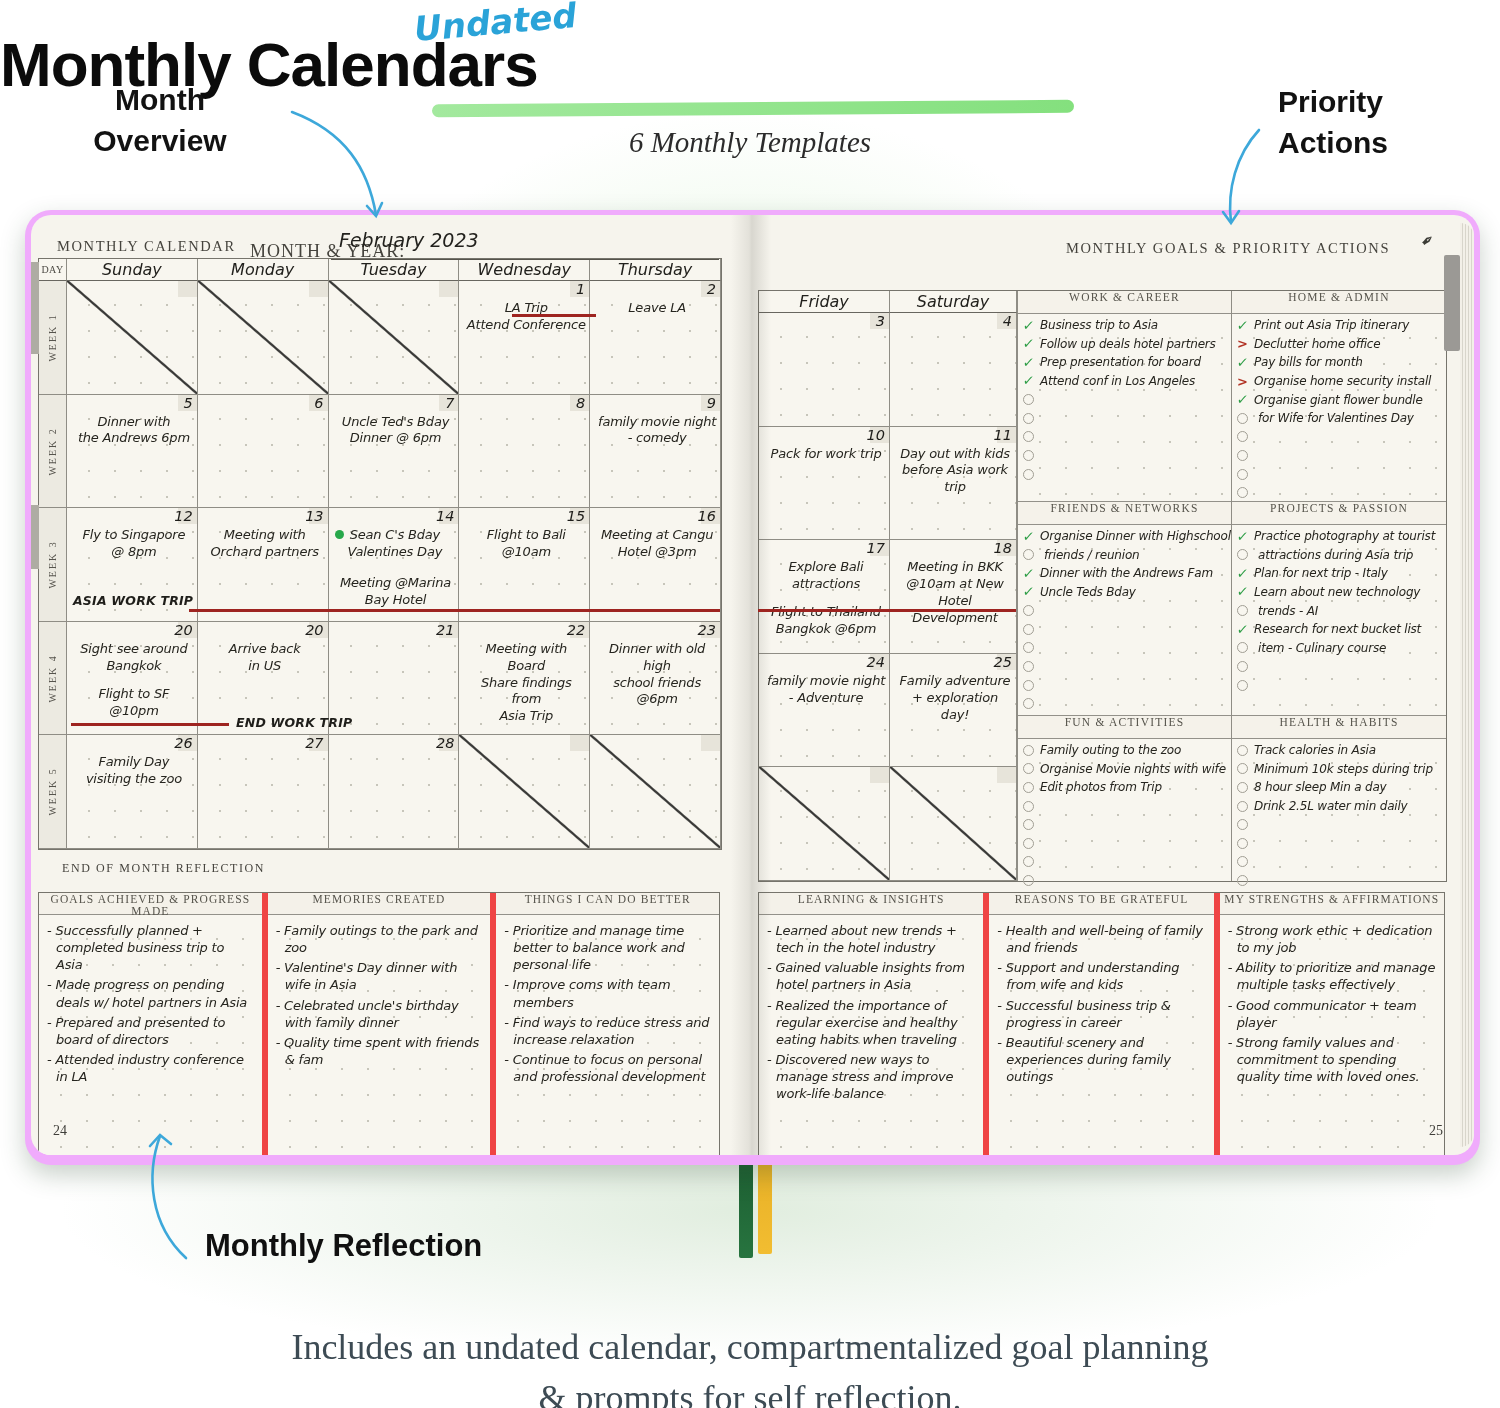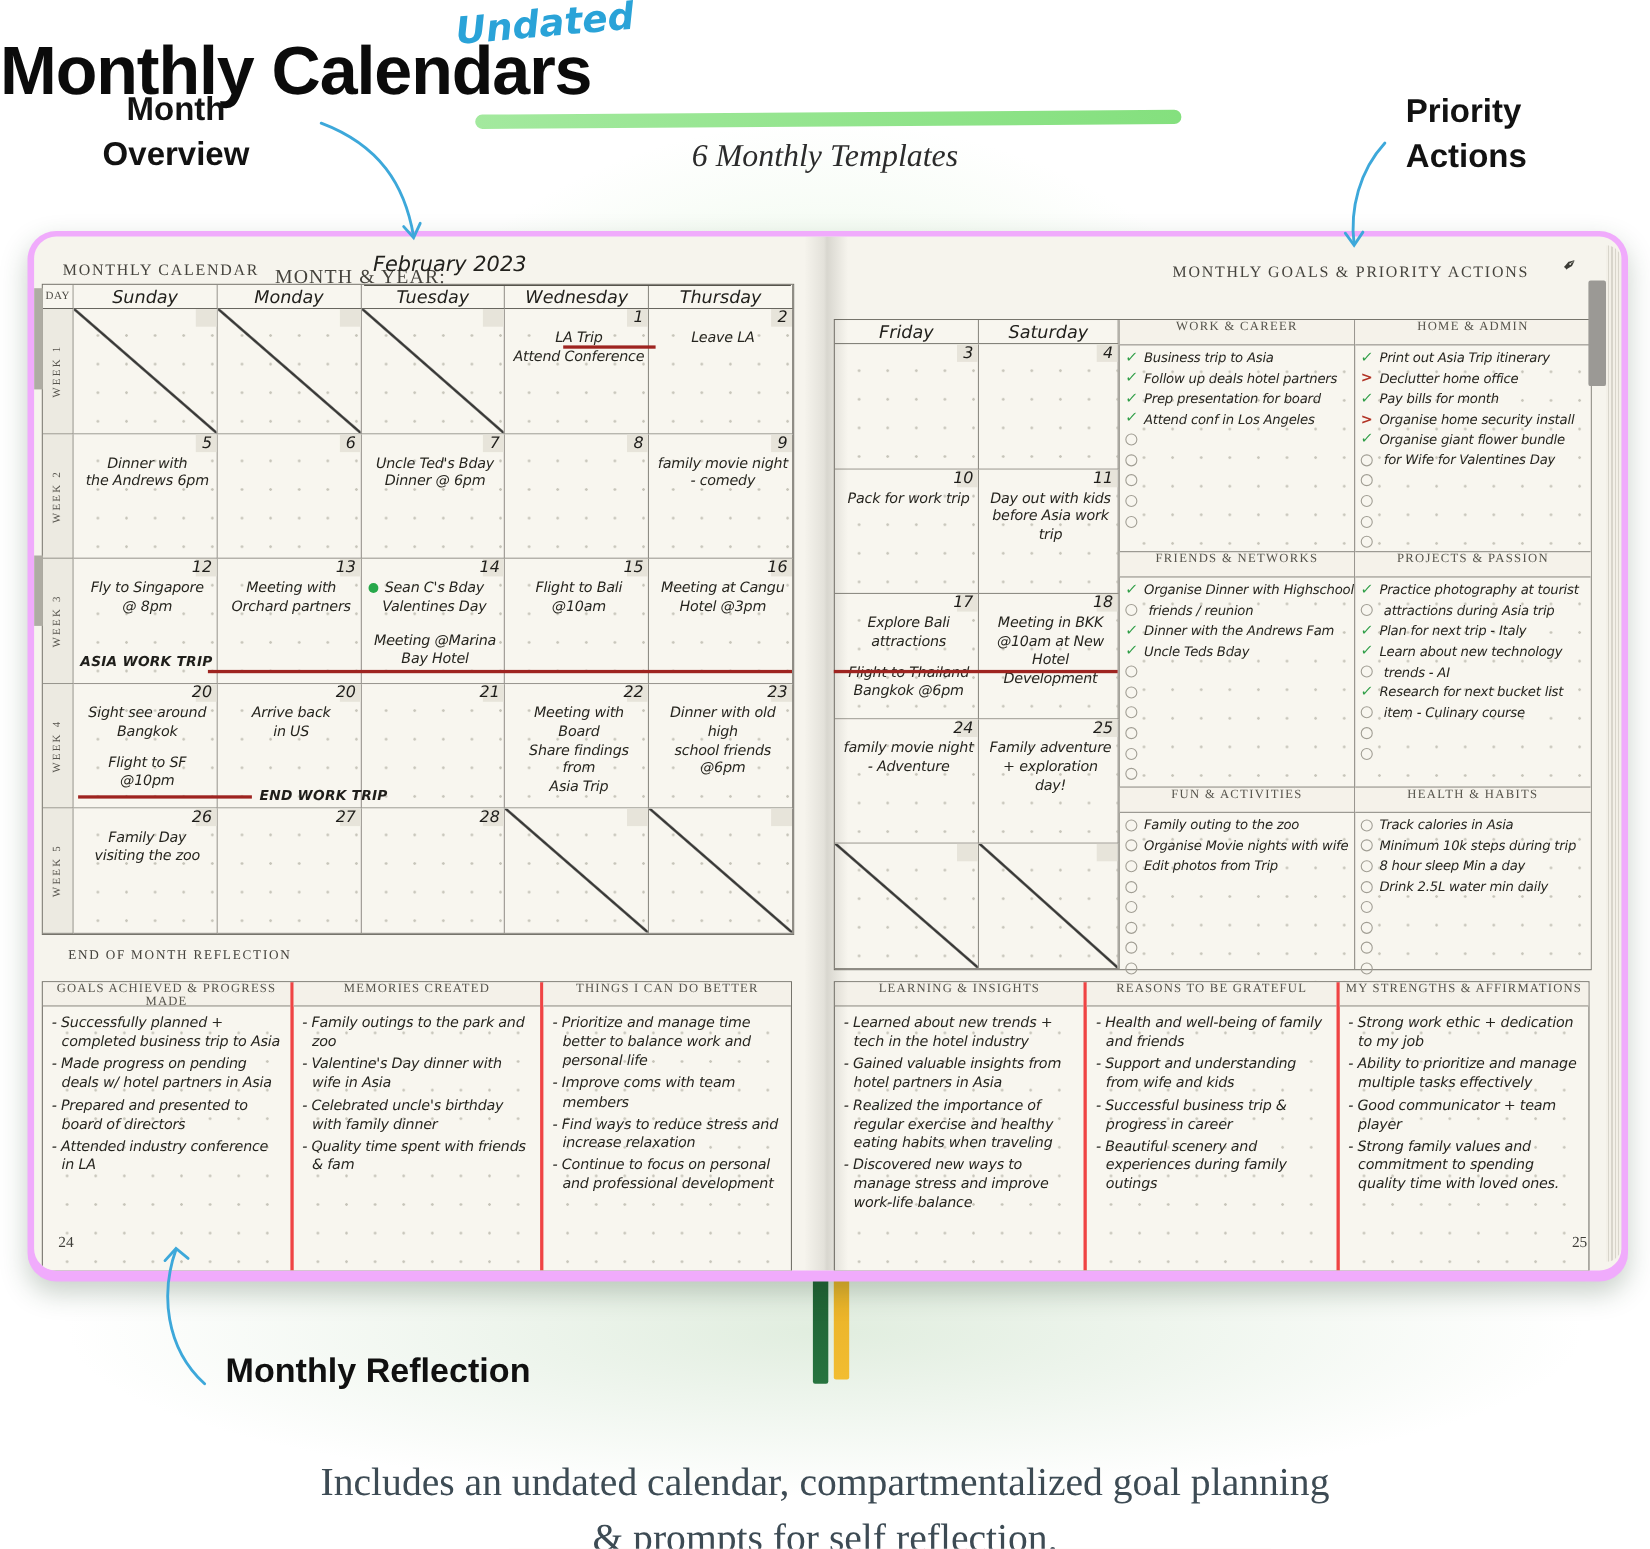--- a/index.html
+++ b/index.html
@@ -106,21 +106,21 @@
   .asia-line-r{left:727px;top:394px;width:258px;}
   .end-line{left:40px;top:508px;width:158px;}
   .ann-label{position:absolute;font:bold italic 12.5px "DejaVu Sans",sans-serif;color:#1f1e1a;z-index:3;letter-spacing:0.2px;}
   .asia-label{left:42px;top:378px;}
   .end-label{left:205px;top:500px;}
 
   
   .ref-box{position:absolute;top:677px;height:264px;border:1.2px solid #76746c;display:flex;background:#f8f6ef;z-index:1;box-sizing:border-box;}
   .ref-left{left:7px;width:682px;}
   .ref-right{left:727px;width:687px;}
-  .ref-col{flex:1;display:flex;flex-direction:column;border-left:3px solid #ef4444;min-width:0;}
+  .ref-col{flex:1;display:flex;flex-direction:column;border-left:6px solid #ef4444;min-width:0;}
   .ref-col:first-child{border-left:none;}
   .ref-head{height:21px;line-height:21px;flex:none;text-align:center;background:#f4f1e9;
             font:11.5px "Liberation Serif",serif;letter-spacing:1.1px;color:#55534b;border-bottom:1px solid #93918a;}
   .ref-body{flex:1;padding:7px 8px;overflow:hidden;}
   .ref-item{font:italic 13px/1.32 "DejaVu Sans",sans-serif;letter-spacing:-0.2px;color:#26251f;
             margin-bottom:3px;padding-left:9px;text-indent:-9px;}
 
   
   .ribbon{position:absolute;top:1157px;width:14px;z-index:1;border-radius:0 0 2px 2px;}
   .ribbon-green{left:739px;height:101px;background:linear-gradient(180deg,#1d5e32,#27743f);}

